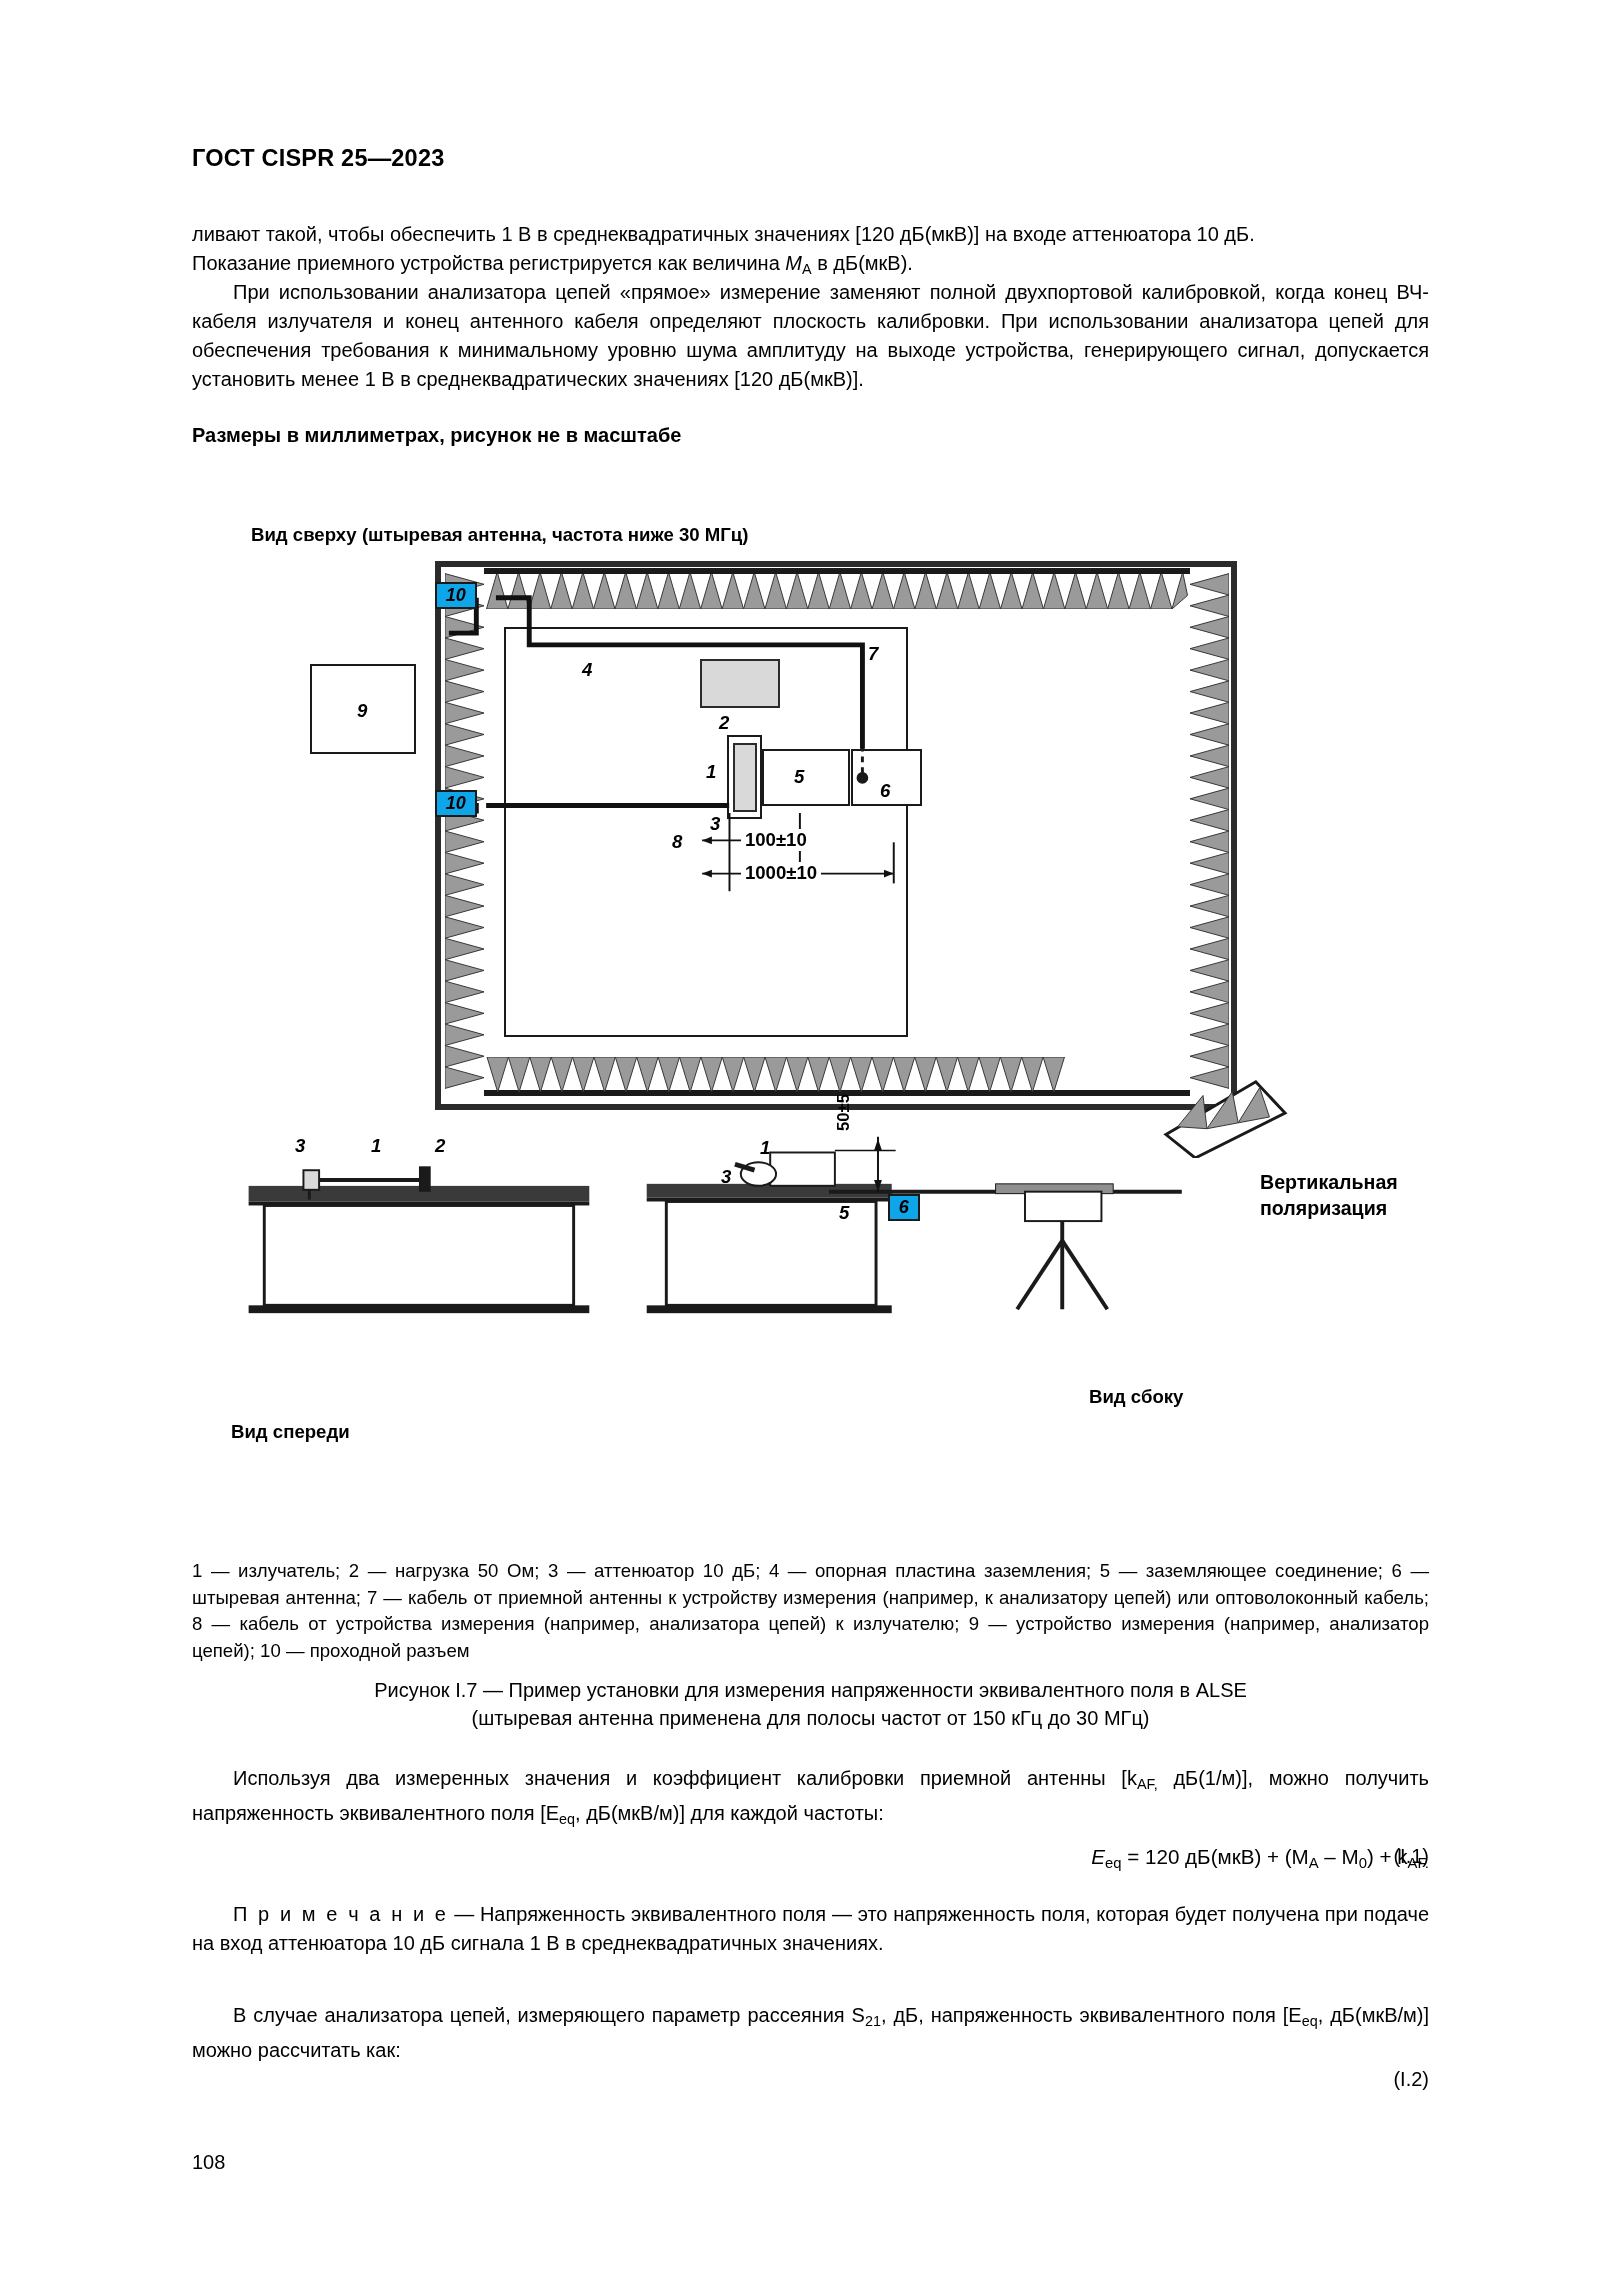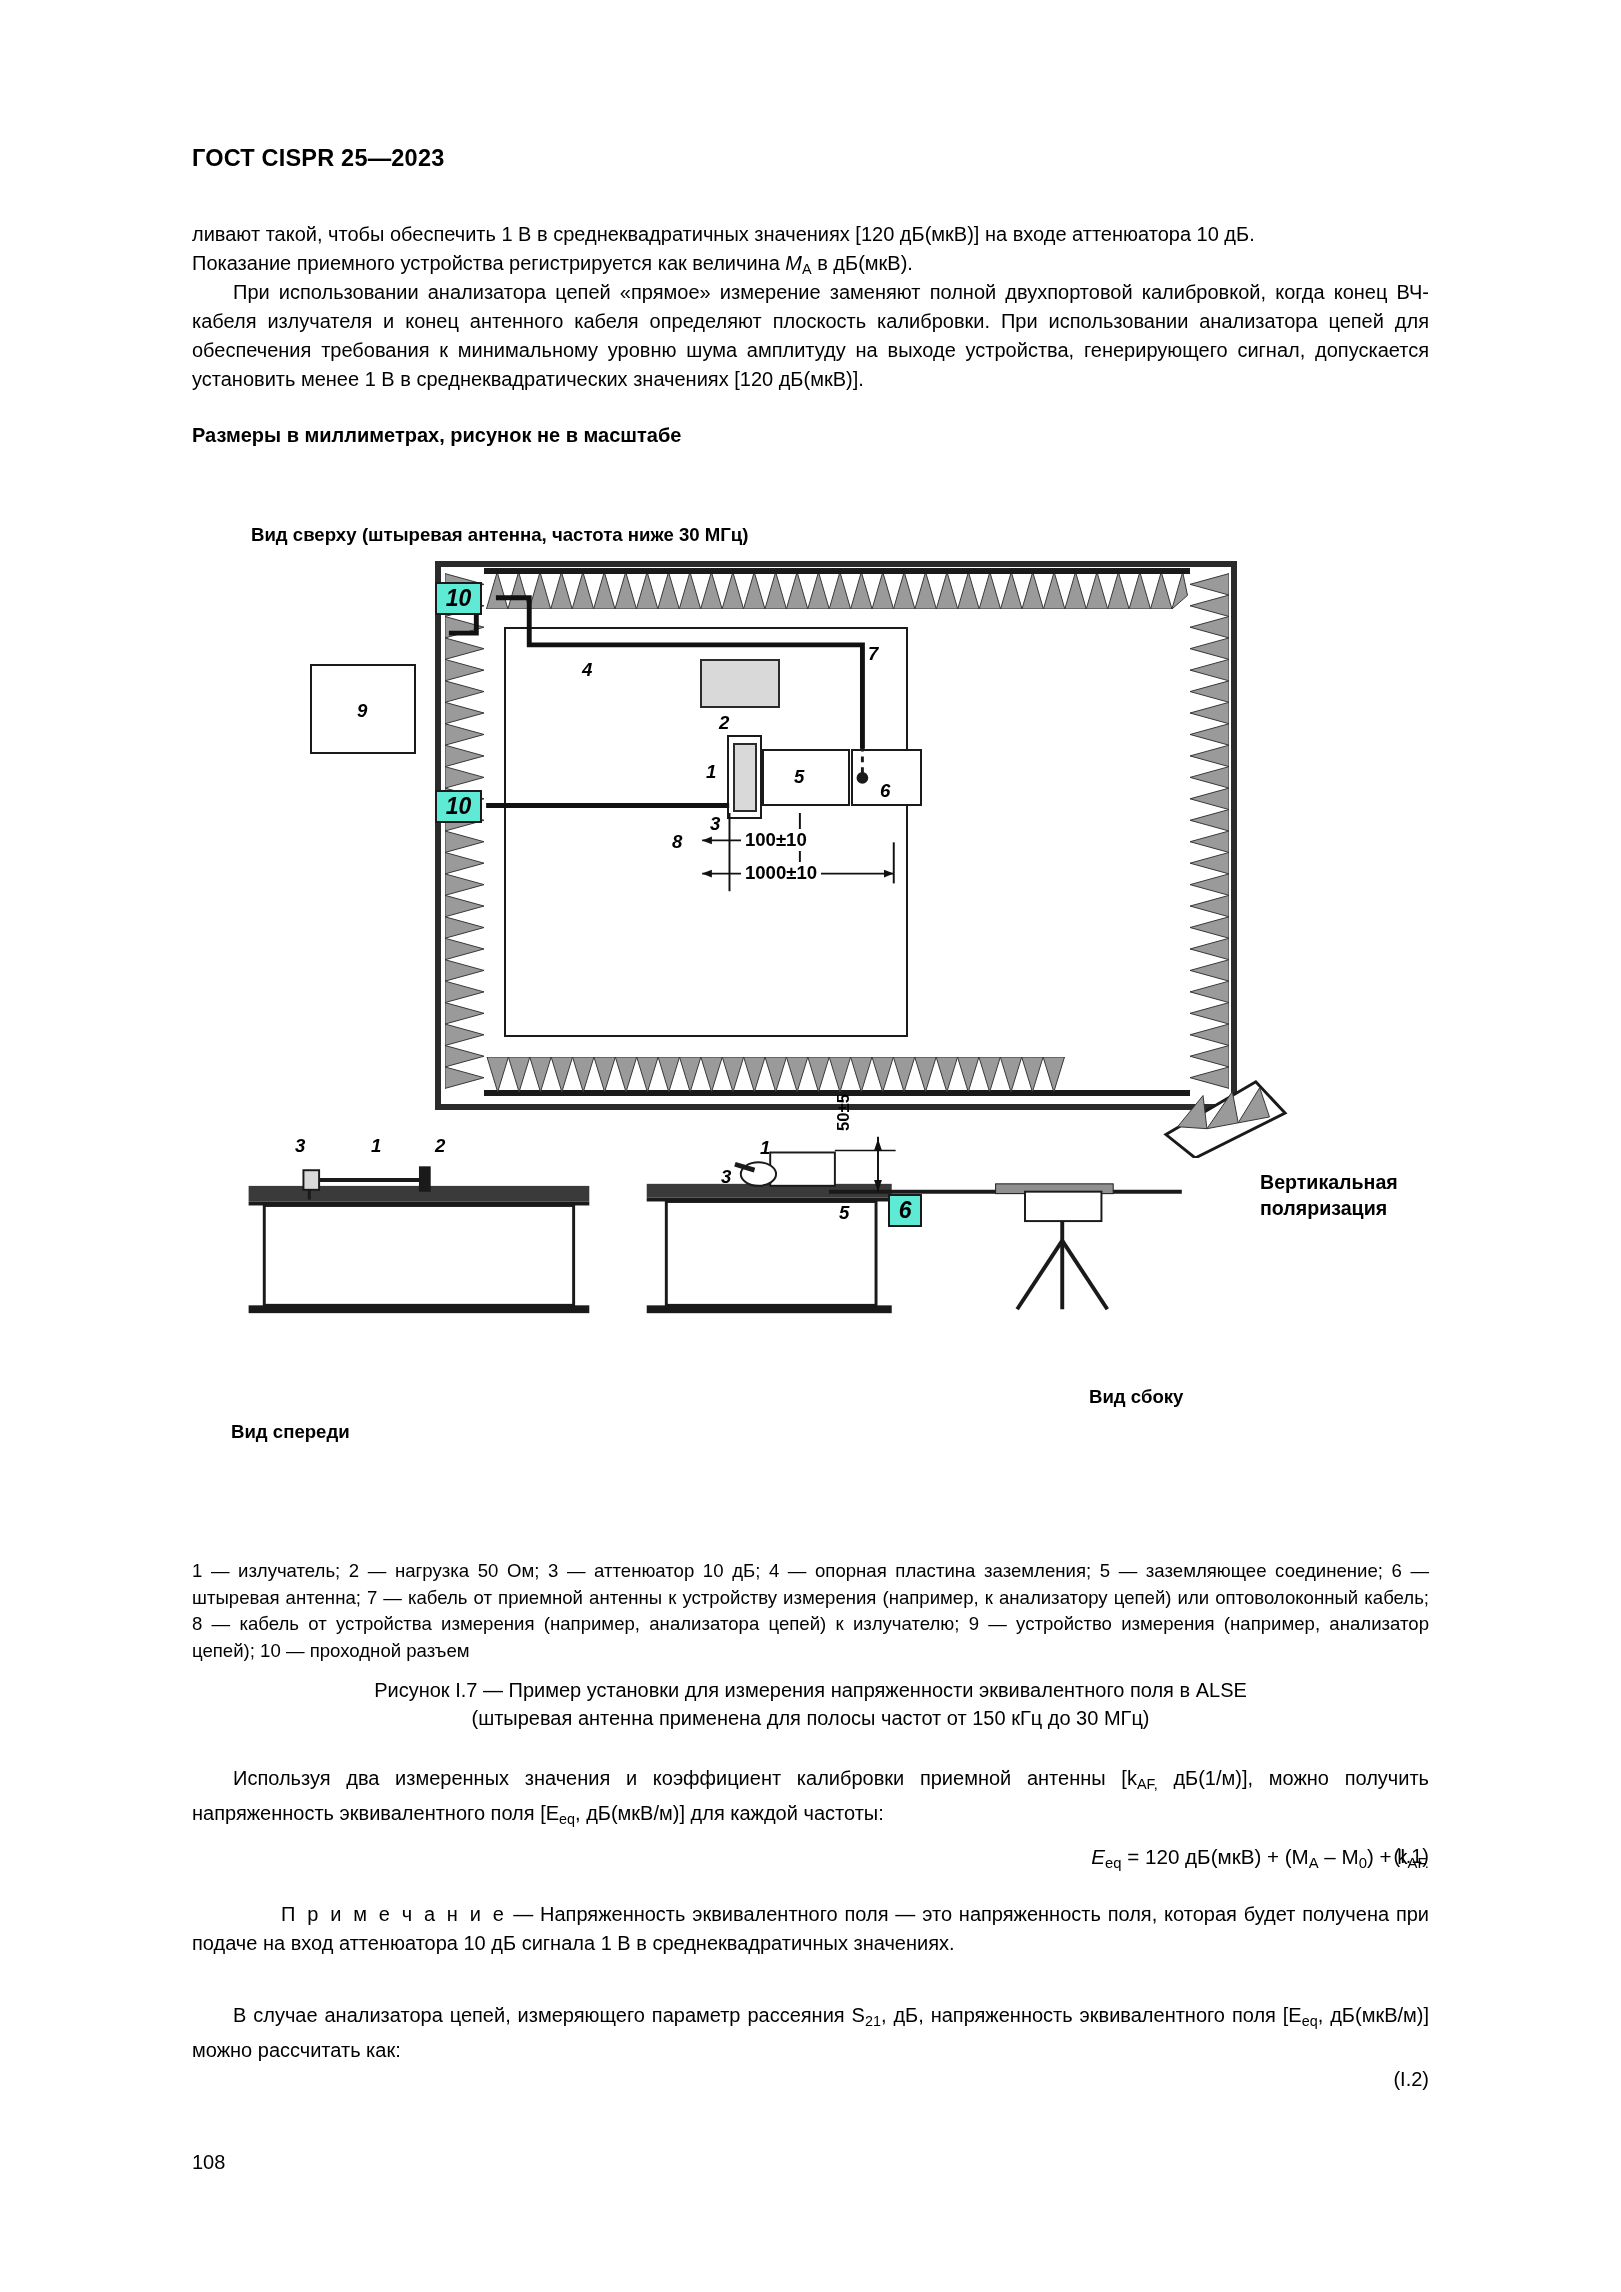--- a/index.html
+++ b/index.html
@@ -93,25 +93,25 @@
     box-sizing: border-box;
   }
   .num-label {
     position: absolute;
     font-size: 18.6px;
     font-weight: bold;
     font-style: italic;
   }
   .boxed-num {
     position: absolute;
-    font-size: 23px;
+    font-size: 18px;
     font-weight: bold;
     font-style: italic;
     border: 2px solid #1a1a1a;
-    background: #5eead4;
+    background: #0ea5e9;
     padding: 1px 8.8px;
     box-sizing: border-box;
   }
   .dim-text {
     position: absolute;
     font-size: 18.6px;
     font-weight: bold;
     background: #fff;
     padding: 0 3.9px;
   }
@@ -153,21 +153,21 @@
     position: absolute;
     right: 192px;
     font-size: 20px;
   }
   .pagenum {
     position: absolute;
     left: 192px;
     top: 2151px;
     font-size: 20px;
   }
-  .spaced { letter-spacing: 2.5px; margin-left: 48px; }
+  .spaced { letter-spacing: 2.5px; }
 </style>
 </head>
 <body>
 
 <div class="page">
 
   <div class="header">ГОСТ CISPR 25—2023</div>
 
   <div class="body-text" style="top:220px;">
     <span>ливают такой, чтобы обеспечить 1 В в среднеквадратичных значениях [120 дБ(мкВ)] на входе аттенюатора 10 дБ.</span><br>

